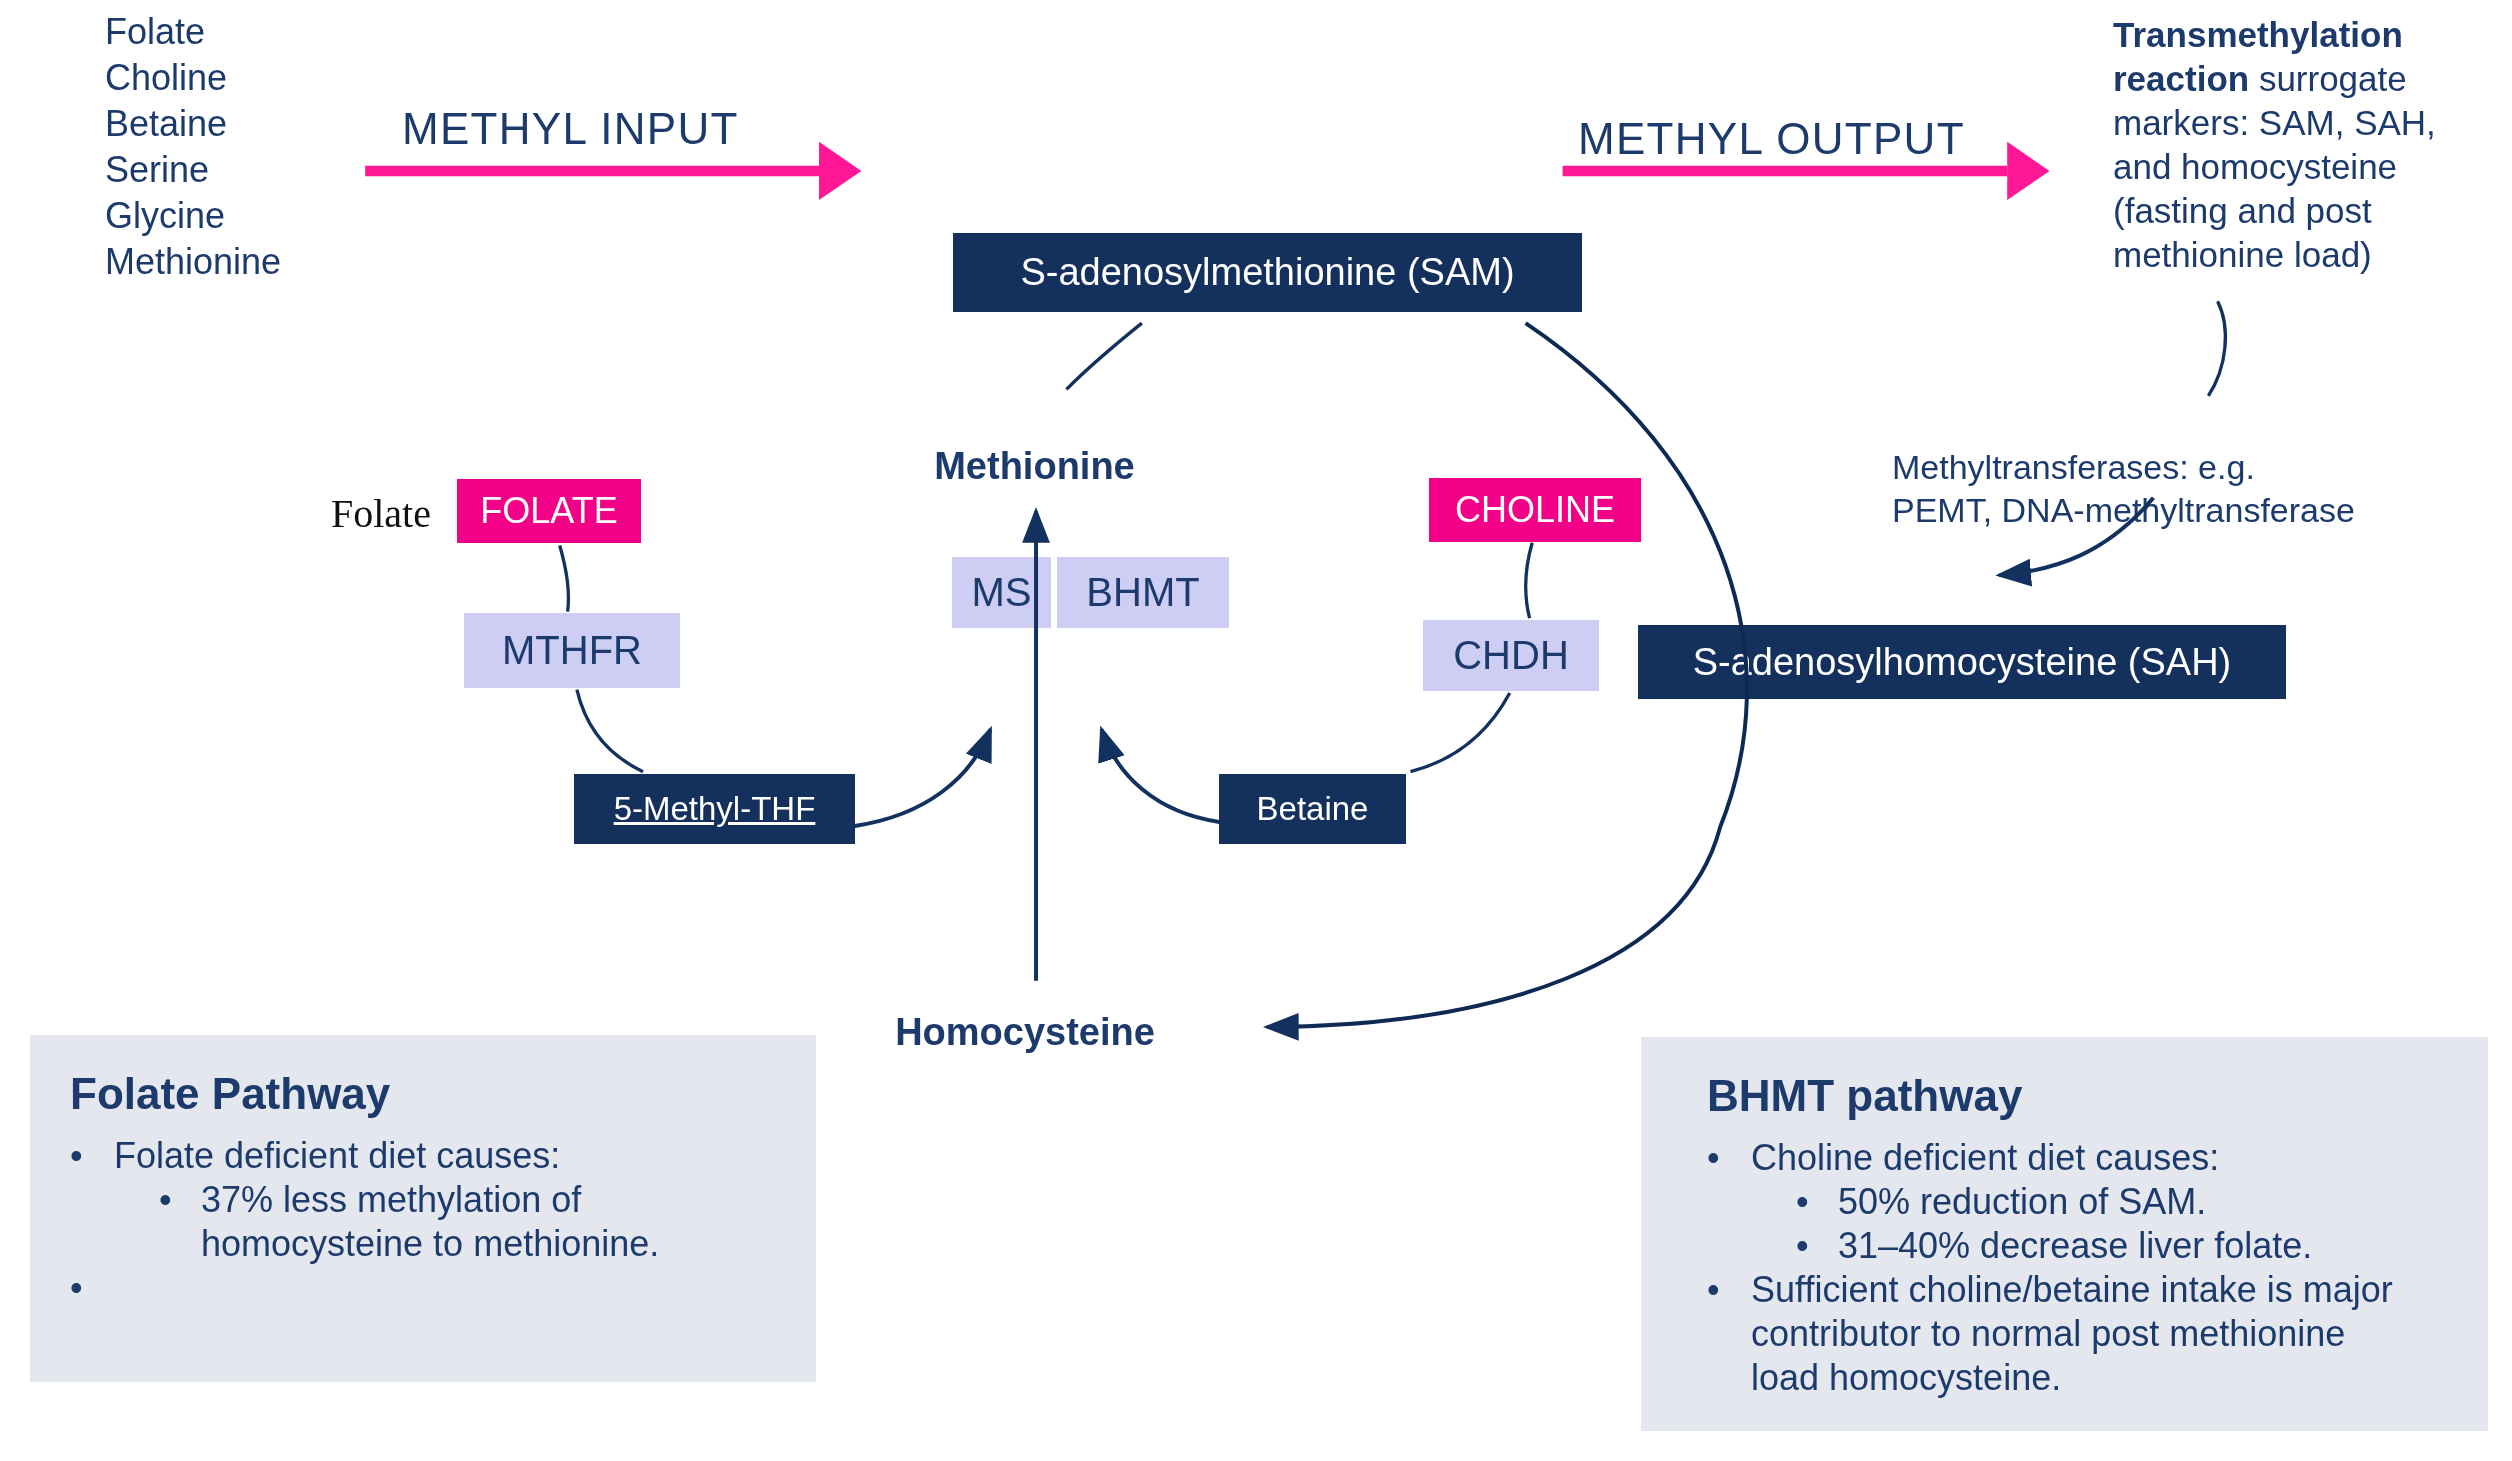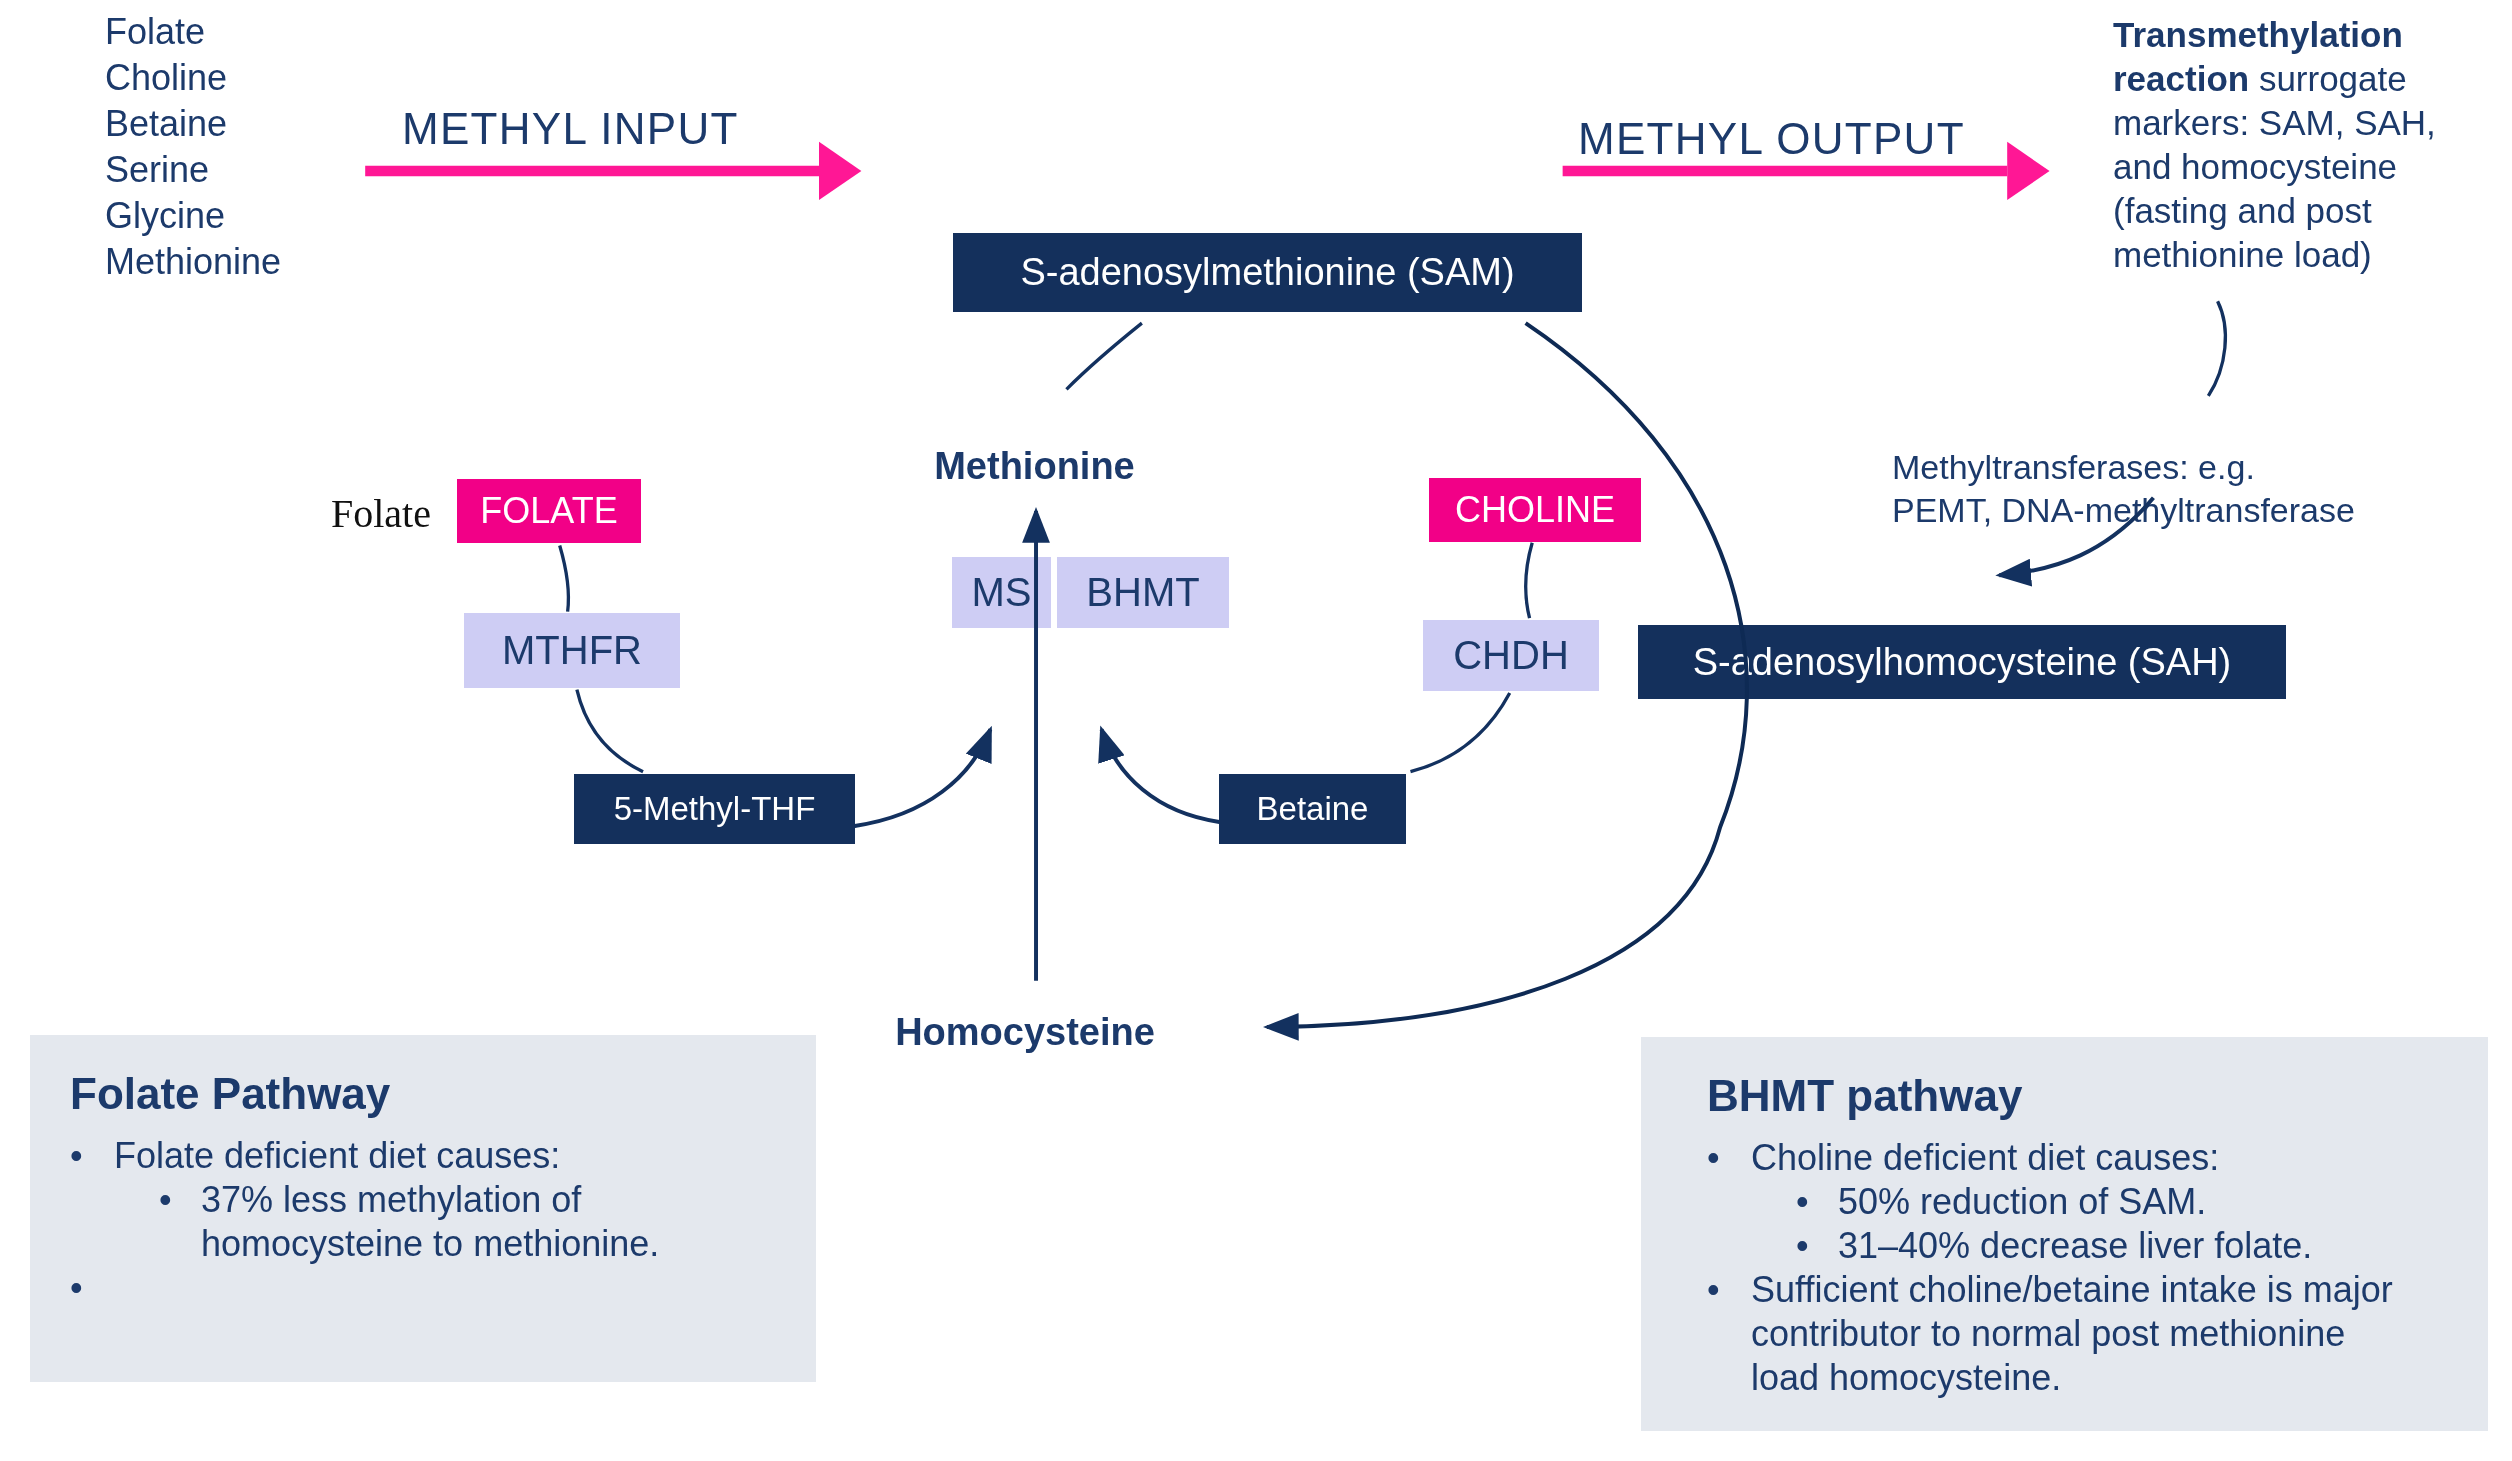--- a/index.html
+++ b/index.html
@@ -122,21 +122,21 @@
 
   <div class="abs serif-label" style="left:331px;top:490px;">Folate</div>
   <div class="abs chip" style="left:457px;top:479px;width:184px;height:64px;">FOLATE</div>
   <div class="abs chip" style="left:1429px;top:478px;width:212px;height:64px;">CHOLINE</div>
 
   <div class="abs enzyme" style="left:464px;top:613px;width:216px;height:75px;">MTHFR</div>
   <div class="abs enzyme" style="left:913px;top:557px;width:99px;height:71px;margin-left:39px;">MS</div>
   <div class="abs enzyme" style="left:1057px;top:557px;width:172px;height:71px;">BHMT</div>
   <div class="abs enzyme" style="left:1423px;top:620px;width:176px;height:71px;">CHDH</div>
 
-  <div class="abs navy-box" style="left:574px;top:774px;width:281px;height:70px;font-size:33px;">5-Methyl-THF</div>
+  <div class="abs navy-box" style="left:574px;top:774px;width:281px;height:70px;font-size:33px;text-decoration:underline;">5-Methyl-THF</div>
   <div class="abs navy-box" style="left:1219px;top:774px;width:187px;height:70px;font-size:33px;">Betaine</div>
 
   <div class="abs panel" style="left:30px;top:1035px;width:786px;height:347px;padding:34px 26.5px 0 40px;">
     <div class="title">Folate Pathway</div>
     <div class="brow">
       <span class="dot">•</span>
       <span>Folate deficient diet causes:</span>
     </div>
     <div class="brow sub">
       <span class="dot">•</span>

